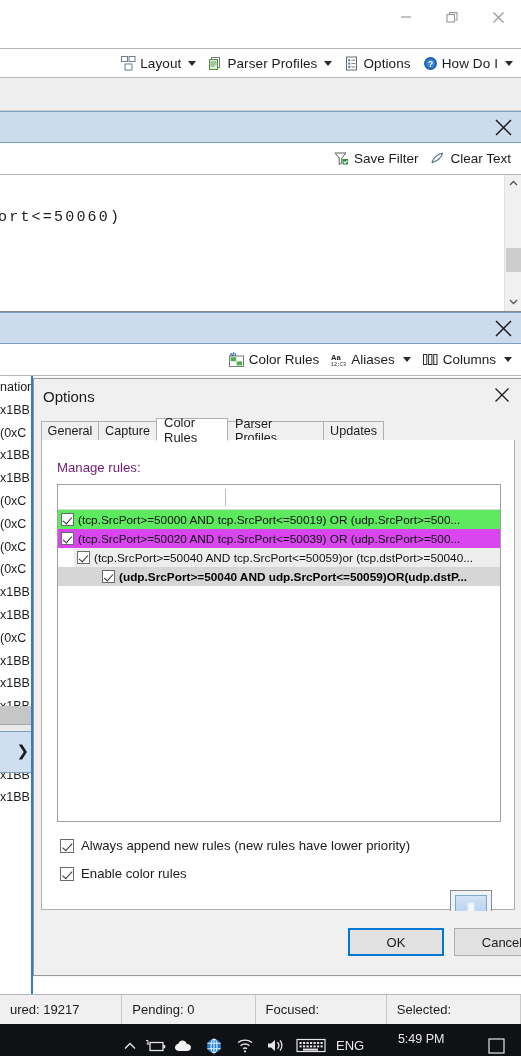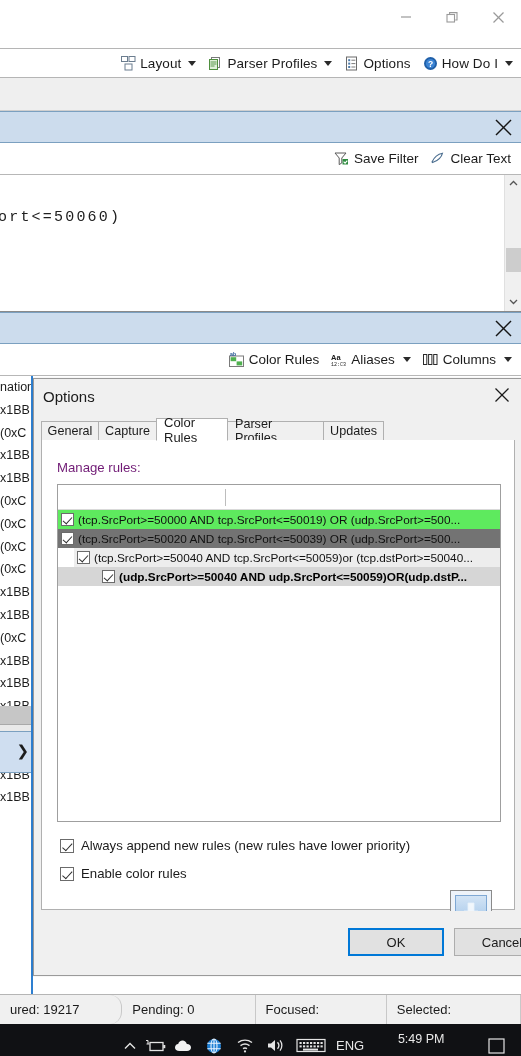--- a/index.html
+++ b/index.html
@@ -604,21 +604,21 @@
             </span>
             <span>Save</span>
           </div>
         </div>
 
         <div class="rulelist" id="rulelist">
             <div class="rule" style="background: rgb(94, 234, 94); color: rgb(17, 17, 17);">
               <span class="cb"></span>
               <span class="txt">(tcp.SrcPort&gt;=50000 AND tcp.SrcPort&lt;=50019) OR (udp.SrcPort&gt;=500...</span>
             </div>
-            <div class="rule" style="background: #737373; color: rgb(17, 17, 17);">
+            <div class="rule" style="background: #d946ef; color: rgb(17, 17, 17);">
               <span class="cb"></span>
               <span class="txt">(tcp.SrcPort&gt;=50020 AND tcp.SrcPort&lt;=50039) OR (udp.SrcPort&gt;=500...</span>
             </div>
             <div class="rule" style="background: rgb(237, 237, 237); color: rgb(17, 17, 17); margin-left: 16px;">
               <span class="cb"></span>
               <span class="txt">(tcp.SrcPort&gt;=50040 AND tcp.SrcPort&lt;=50059)or (tcp.dstPort&gt;=50040...</span>
             </div>
             <div class="rule" style="background: rgb(214, 214, 214); color: rgb(0, 0, 0); font-weight: bold; padding-left: 41px;">
               <span class="cb"></span>
               <span class="txt">(udp.SrcPort&gt;=50040 AND udp.SrcPort&lt;=50059)OR(udp.dstP...</span>
@@ -650,21 +650,21 @@
         <span>OK</span>
       </div>
       <div class="btn" style="left:420px;">
         <span>Cancel</span>
       </div>
     </div>
 
   </div>
 
   <div class="statusbar" id="statusbar">
-      <div class="sb-cell" style="width: 124px; border-radius: 12px;">
+      <div class="sb-cell" style="width: 124px;">
         <span>ured: 19217</span>
       </div>
       <div class="sb-cell" style="width: 135px;">
         <span>Pending: 0</span>
       </div>
       <div class="sb-cell" style="width: 133px;">
         <span>Focused:</span>
       </div>
       <div class="sb-cell" style="width: 136px;">
         <span>Selected:</span>

